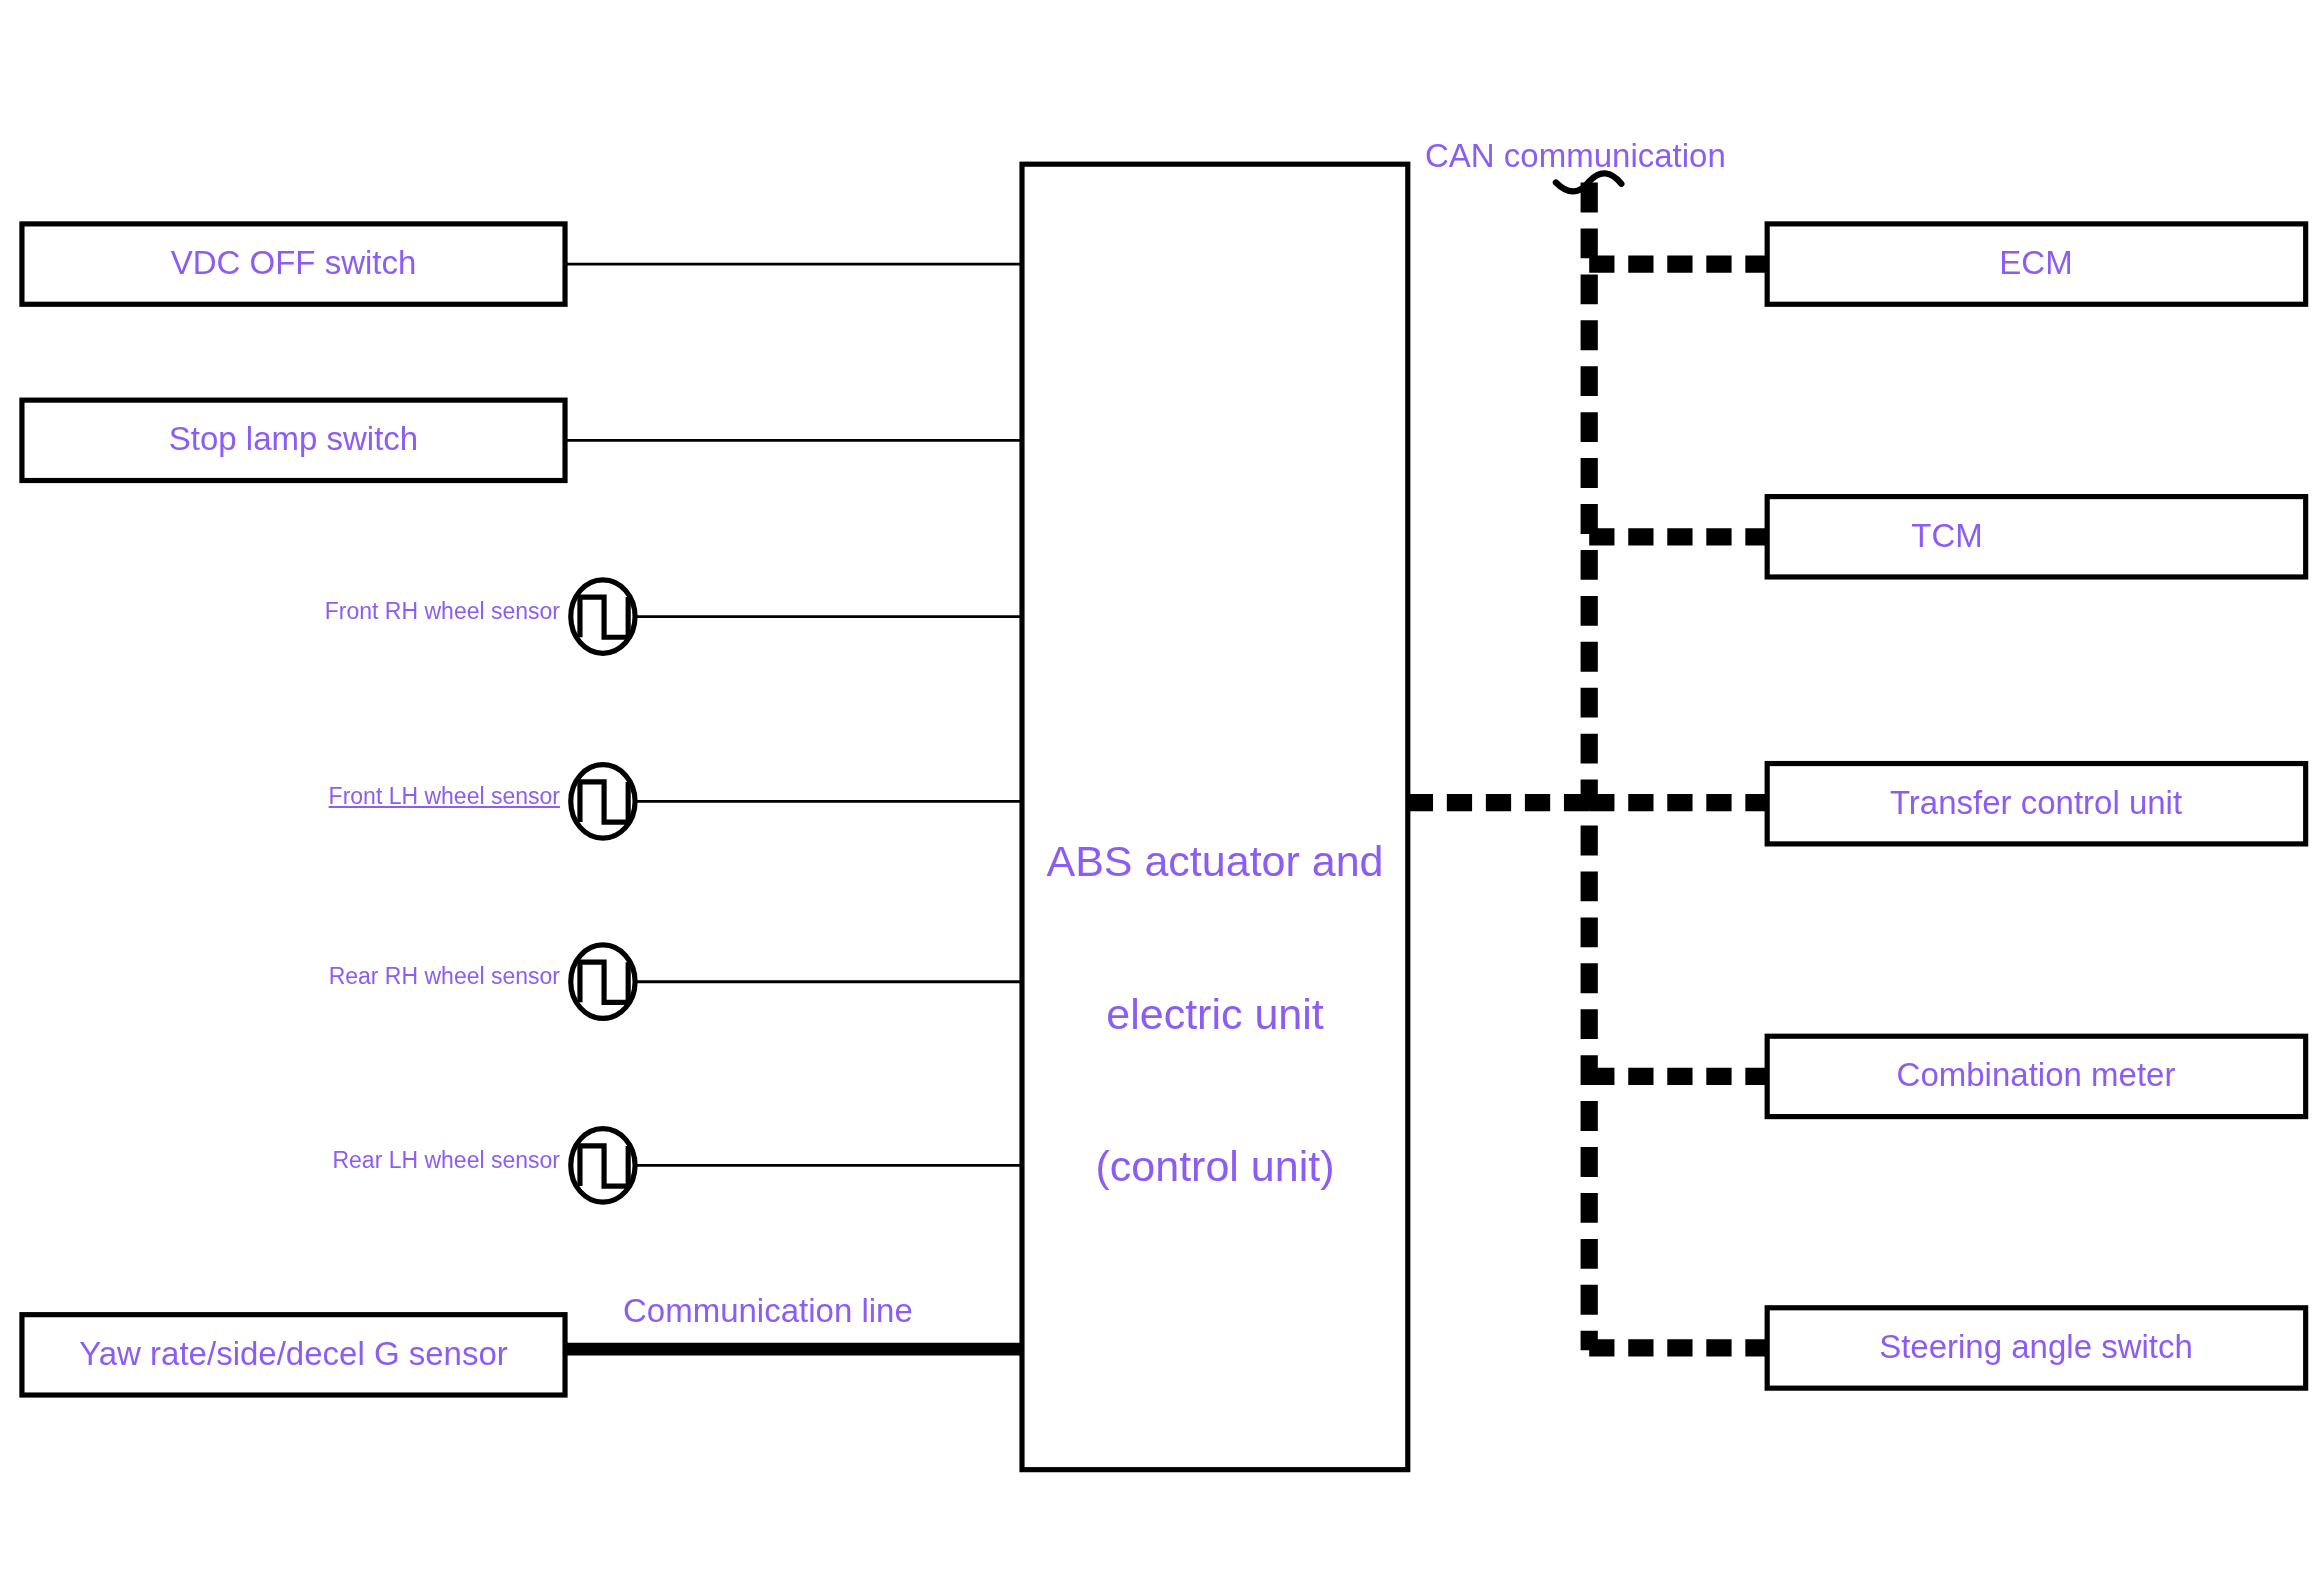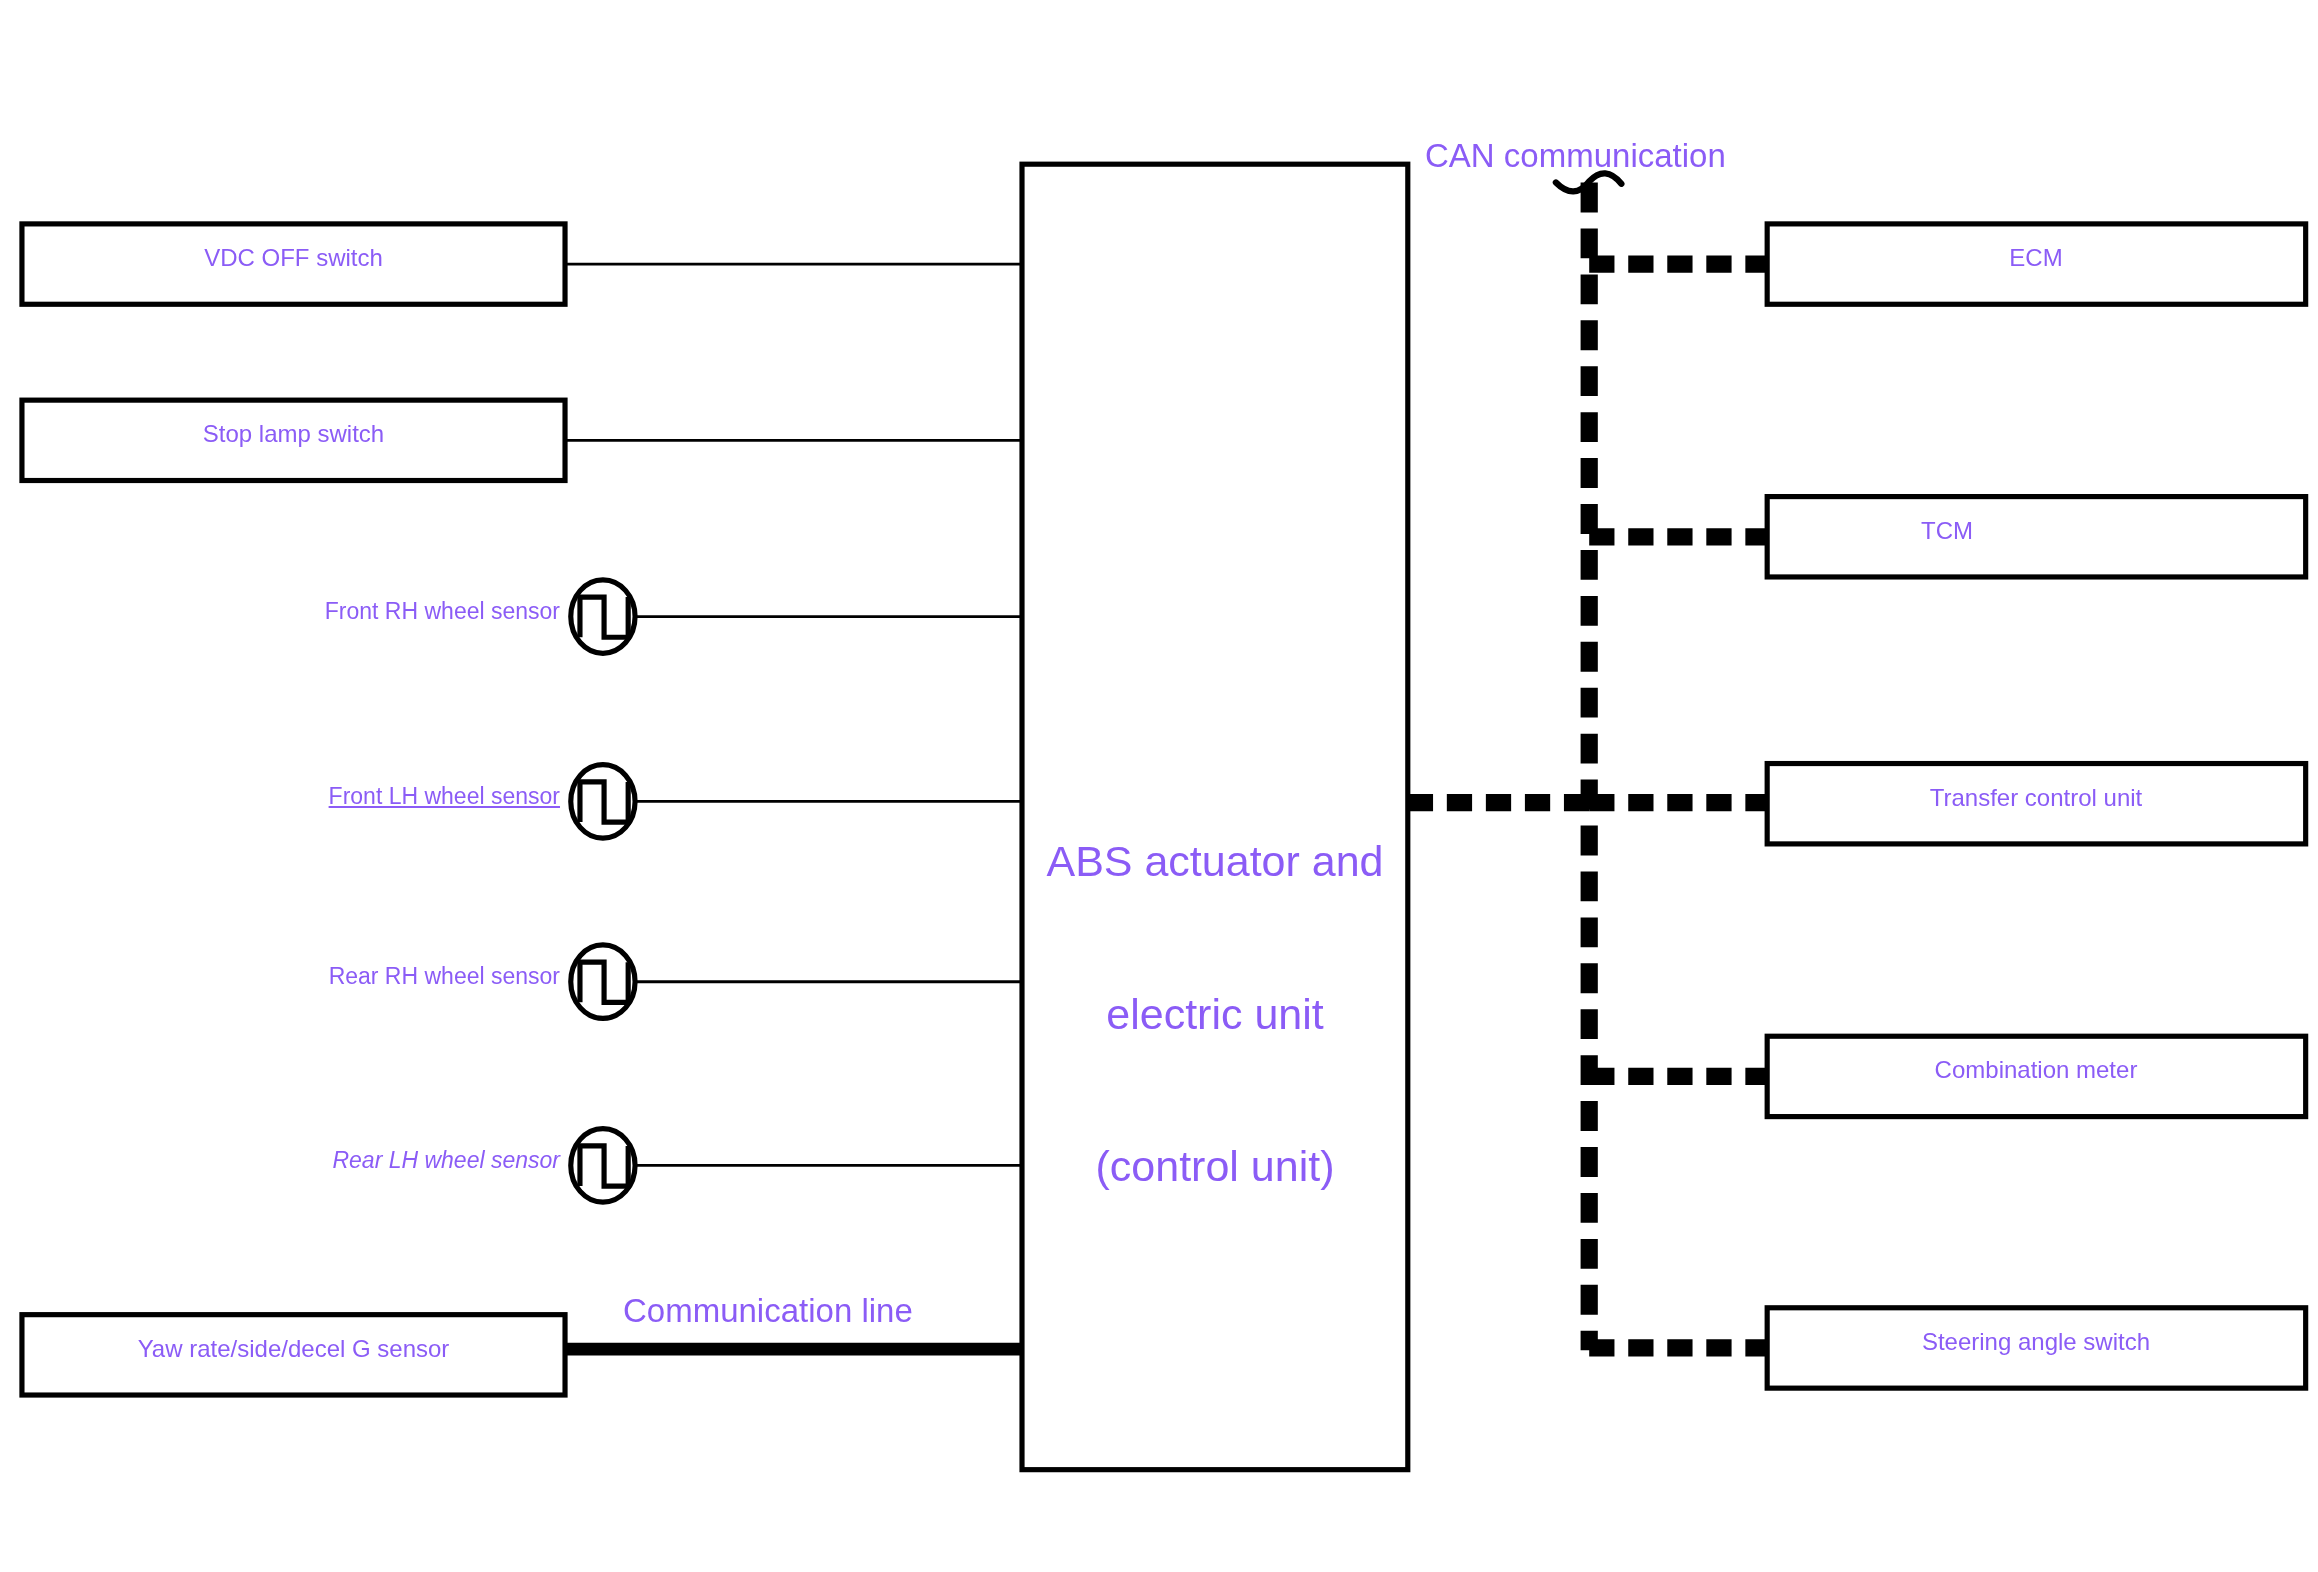--- a/index.html
+++ b/index.html
@@ -72,21 +72,21 @@
   }
   .lbl {
     position: absolute;
     color: #8b5cf6;
     font-family: "Liberation Sans", sans-serif;
     white-space: pre;
     line-height: 1.18;
   }
   .lbl-boxed {
     text-align: center;
-    font-size: 24px;
+    font-size: 33px;
   }
   .lbl-sensor {
     font-size: 23px;
     text-align: right;
   }
   .lbl-center-unit {
     font-size: 43px;
     text-align: center;
   }
   .lbl-annot {
@@ -155,21 +155,21 @@
 
   </svg>
 
   <div class="lbl lbl-boxed" style="left:22px; top:244px; width:543px;">VDC OFF switch</div>
   <div class="lbl lbl-boxed" style="left:22px; top:1335px; width:543px;">Yaw rate/side/decel G sensor</div>
   <div class="lbl lbl-boxed" style="left:22px; top:420px; width:543px;">Stop lamp switch</div>
 
   <div class="lbl lbl-sensor" style="left:69px; top:598px; width:491px;">Front RH wheel sensor</div>
   <div class="lbl lbl-sensor" style="left:69px; top:783px; width:491px;text-decoration:underline;">Front LH wheel sensor</div>
   <div class="lbl lbl-sensor" style="left:69px; top:963px; width:491px;">Rear RH wheel sensor</div>
-  <div class="lbl lbl-sensor" style="left:69px; top:1147px; width:491px;font-style:italic;">Rear LH wheel sensor</div>
+  <div class="lbl lbl-sensor" style="left:69px; top:1147px; width:491px;">Rear LH wheel sensor</div>
 
   <div class="lbl lbl-center-unit" style="left:1022px; top:735px; width:386px;">
     <div>ABS actuator and</div>
     <div>electric unit</div>
     <div>(control unit)</div>
   </div>
 
   <div class="lbl lbl-annot" style="left:1425px; top:137px;">CAN communication</div>
   <div class="lbl lbl-annot" style="left:623px; top:1292px;">Communication line</div>
 

